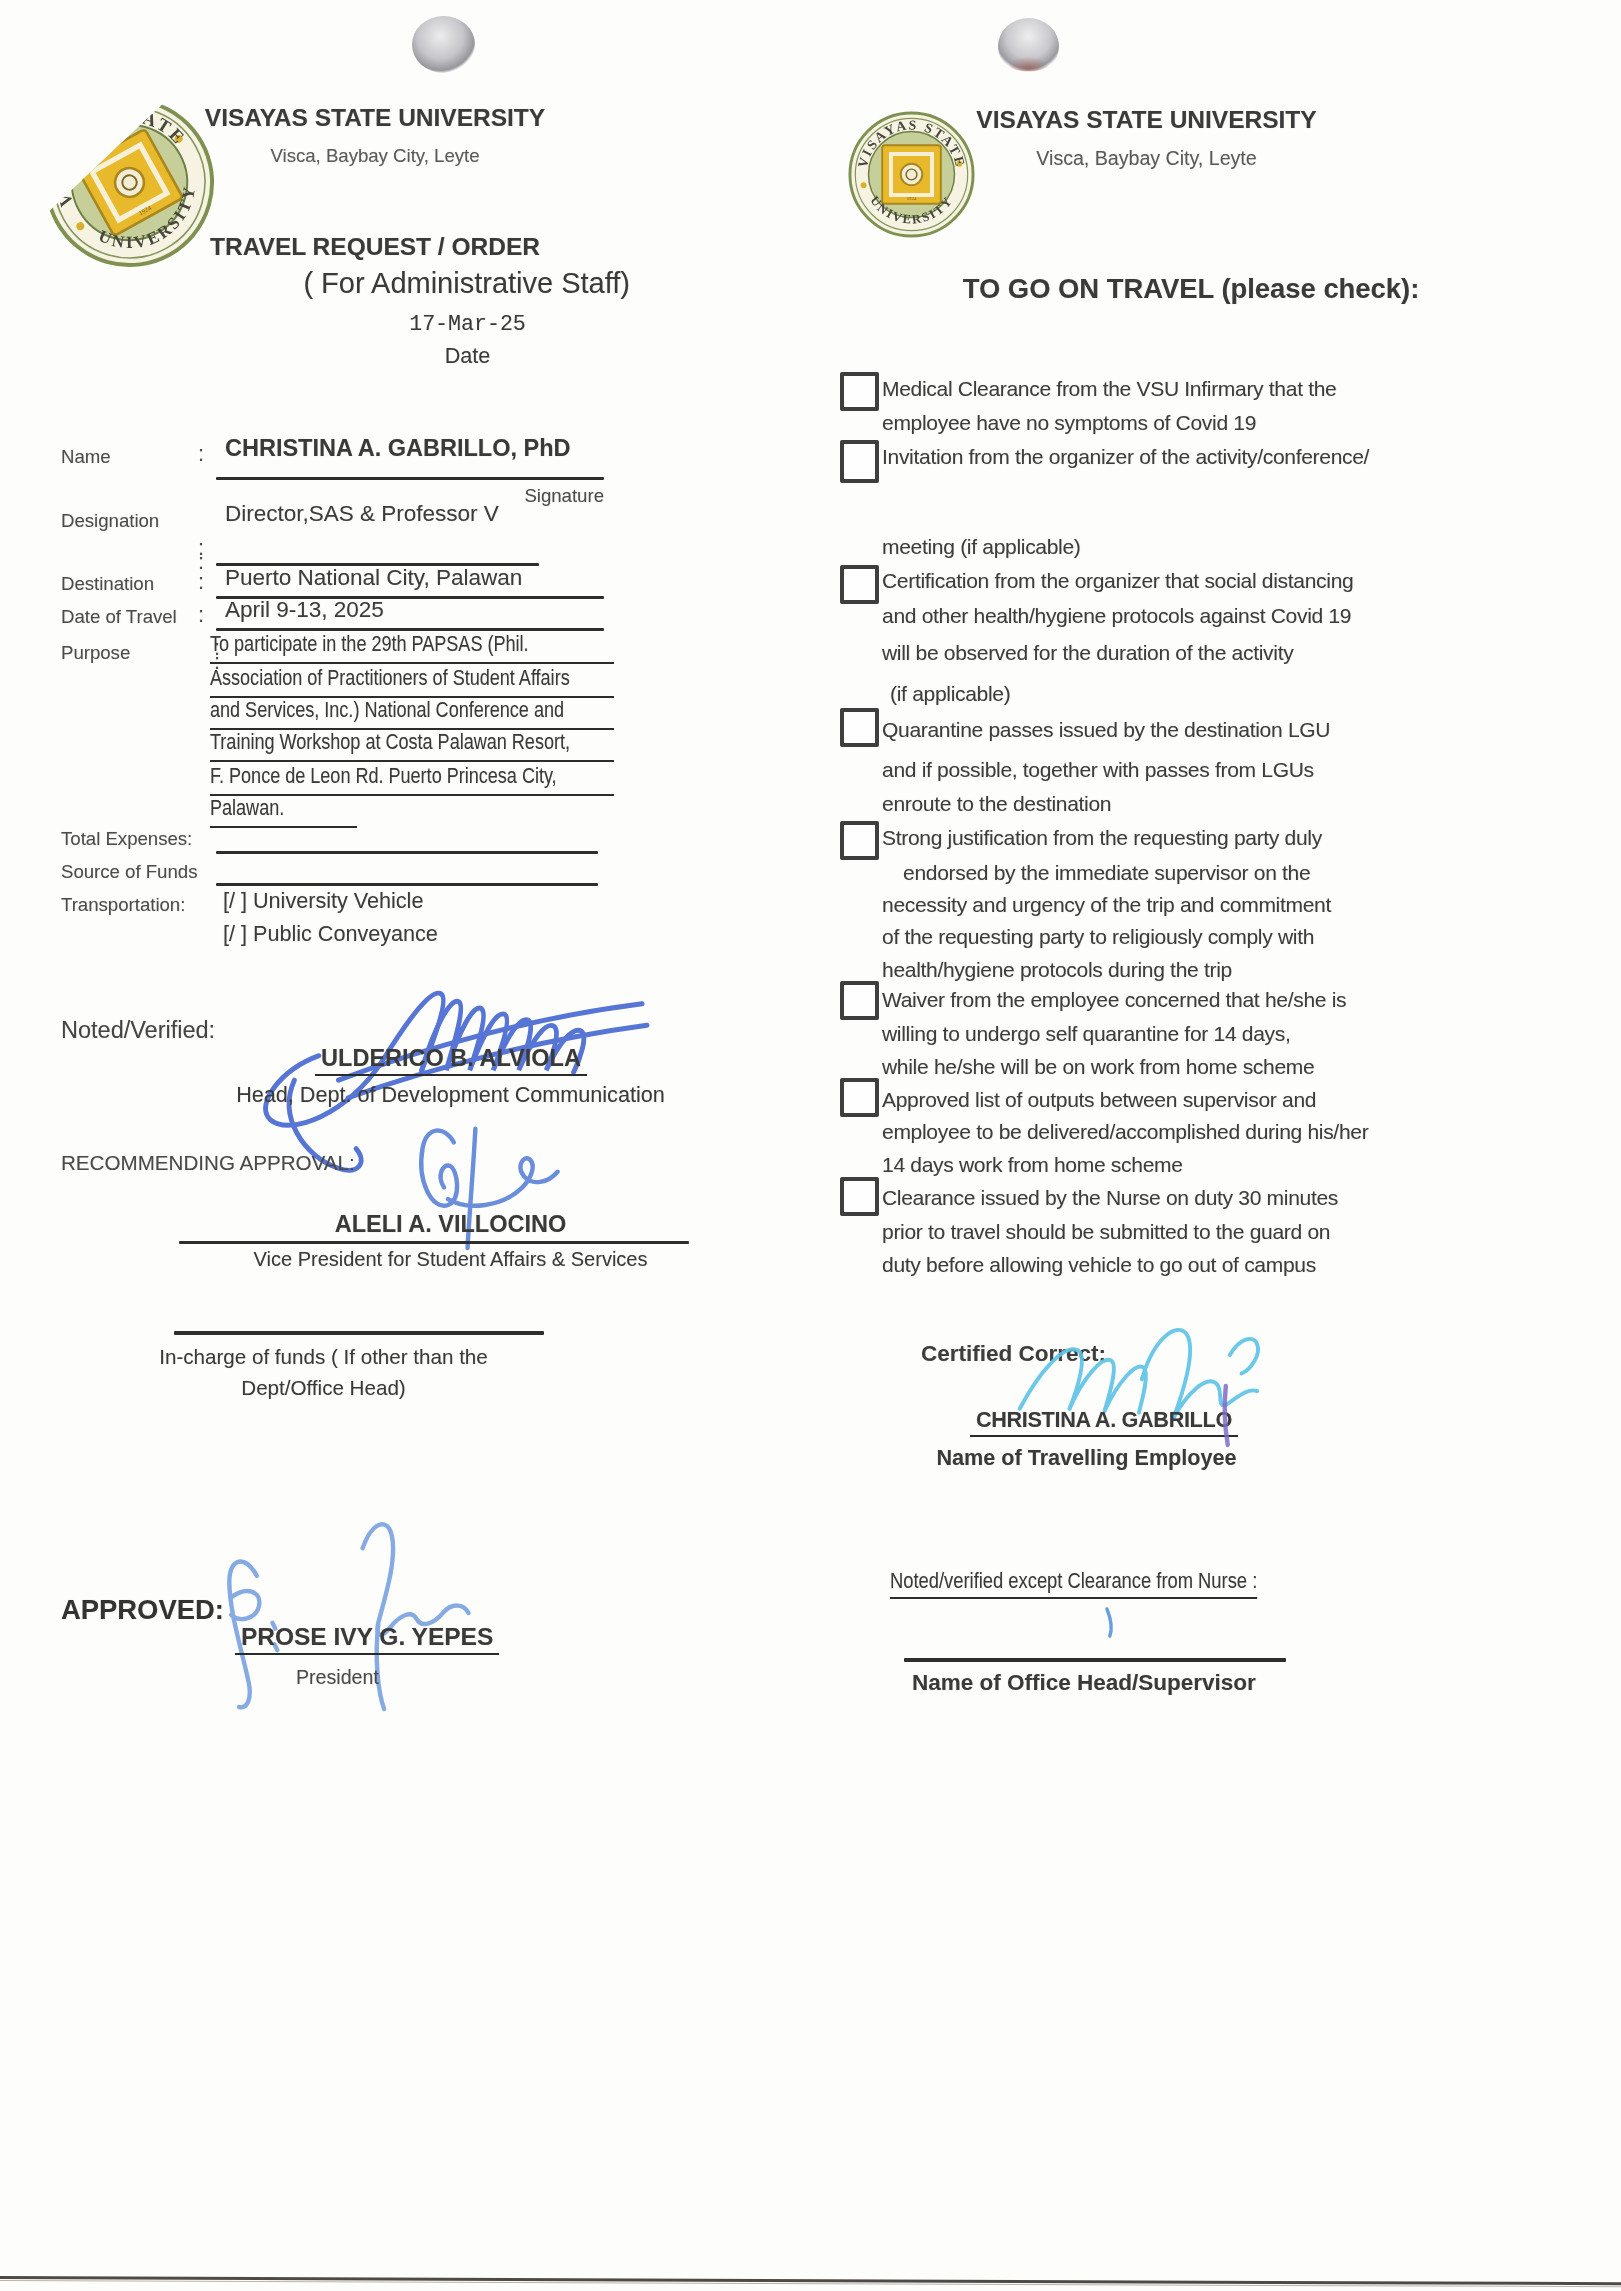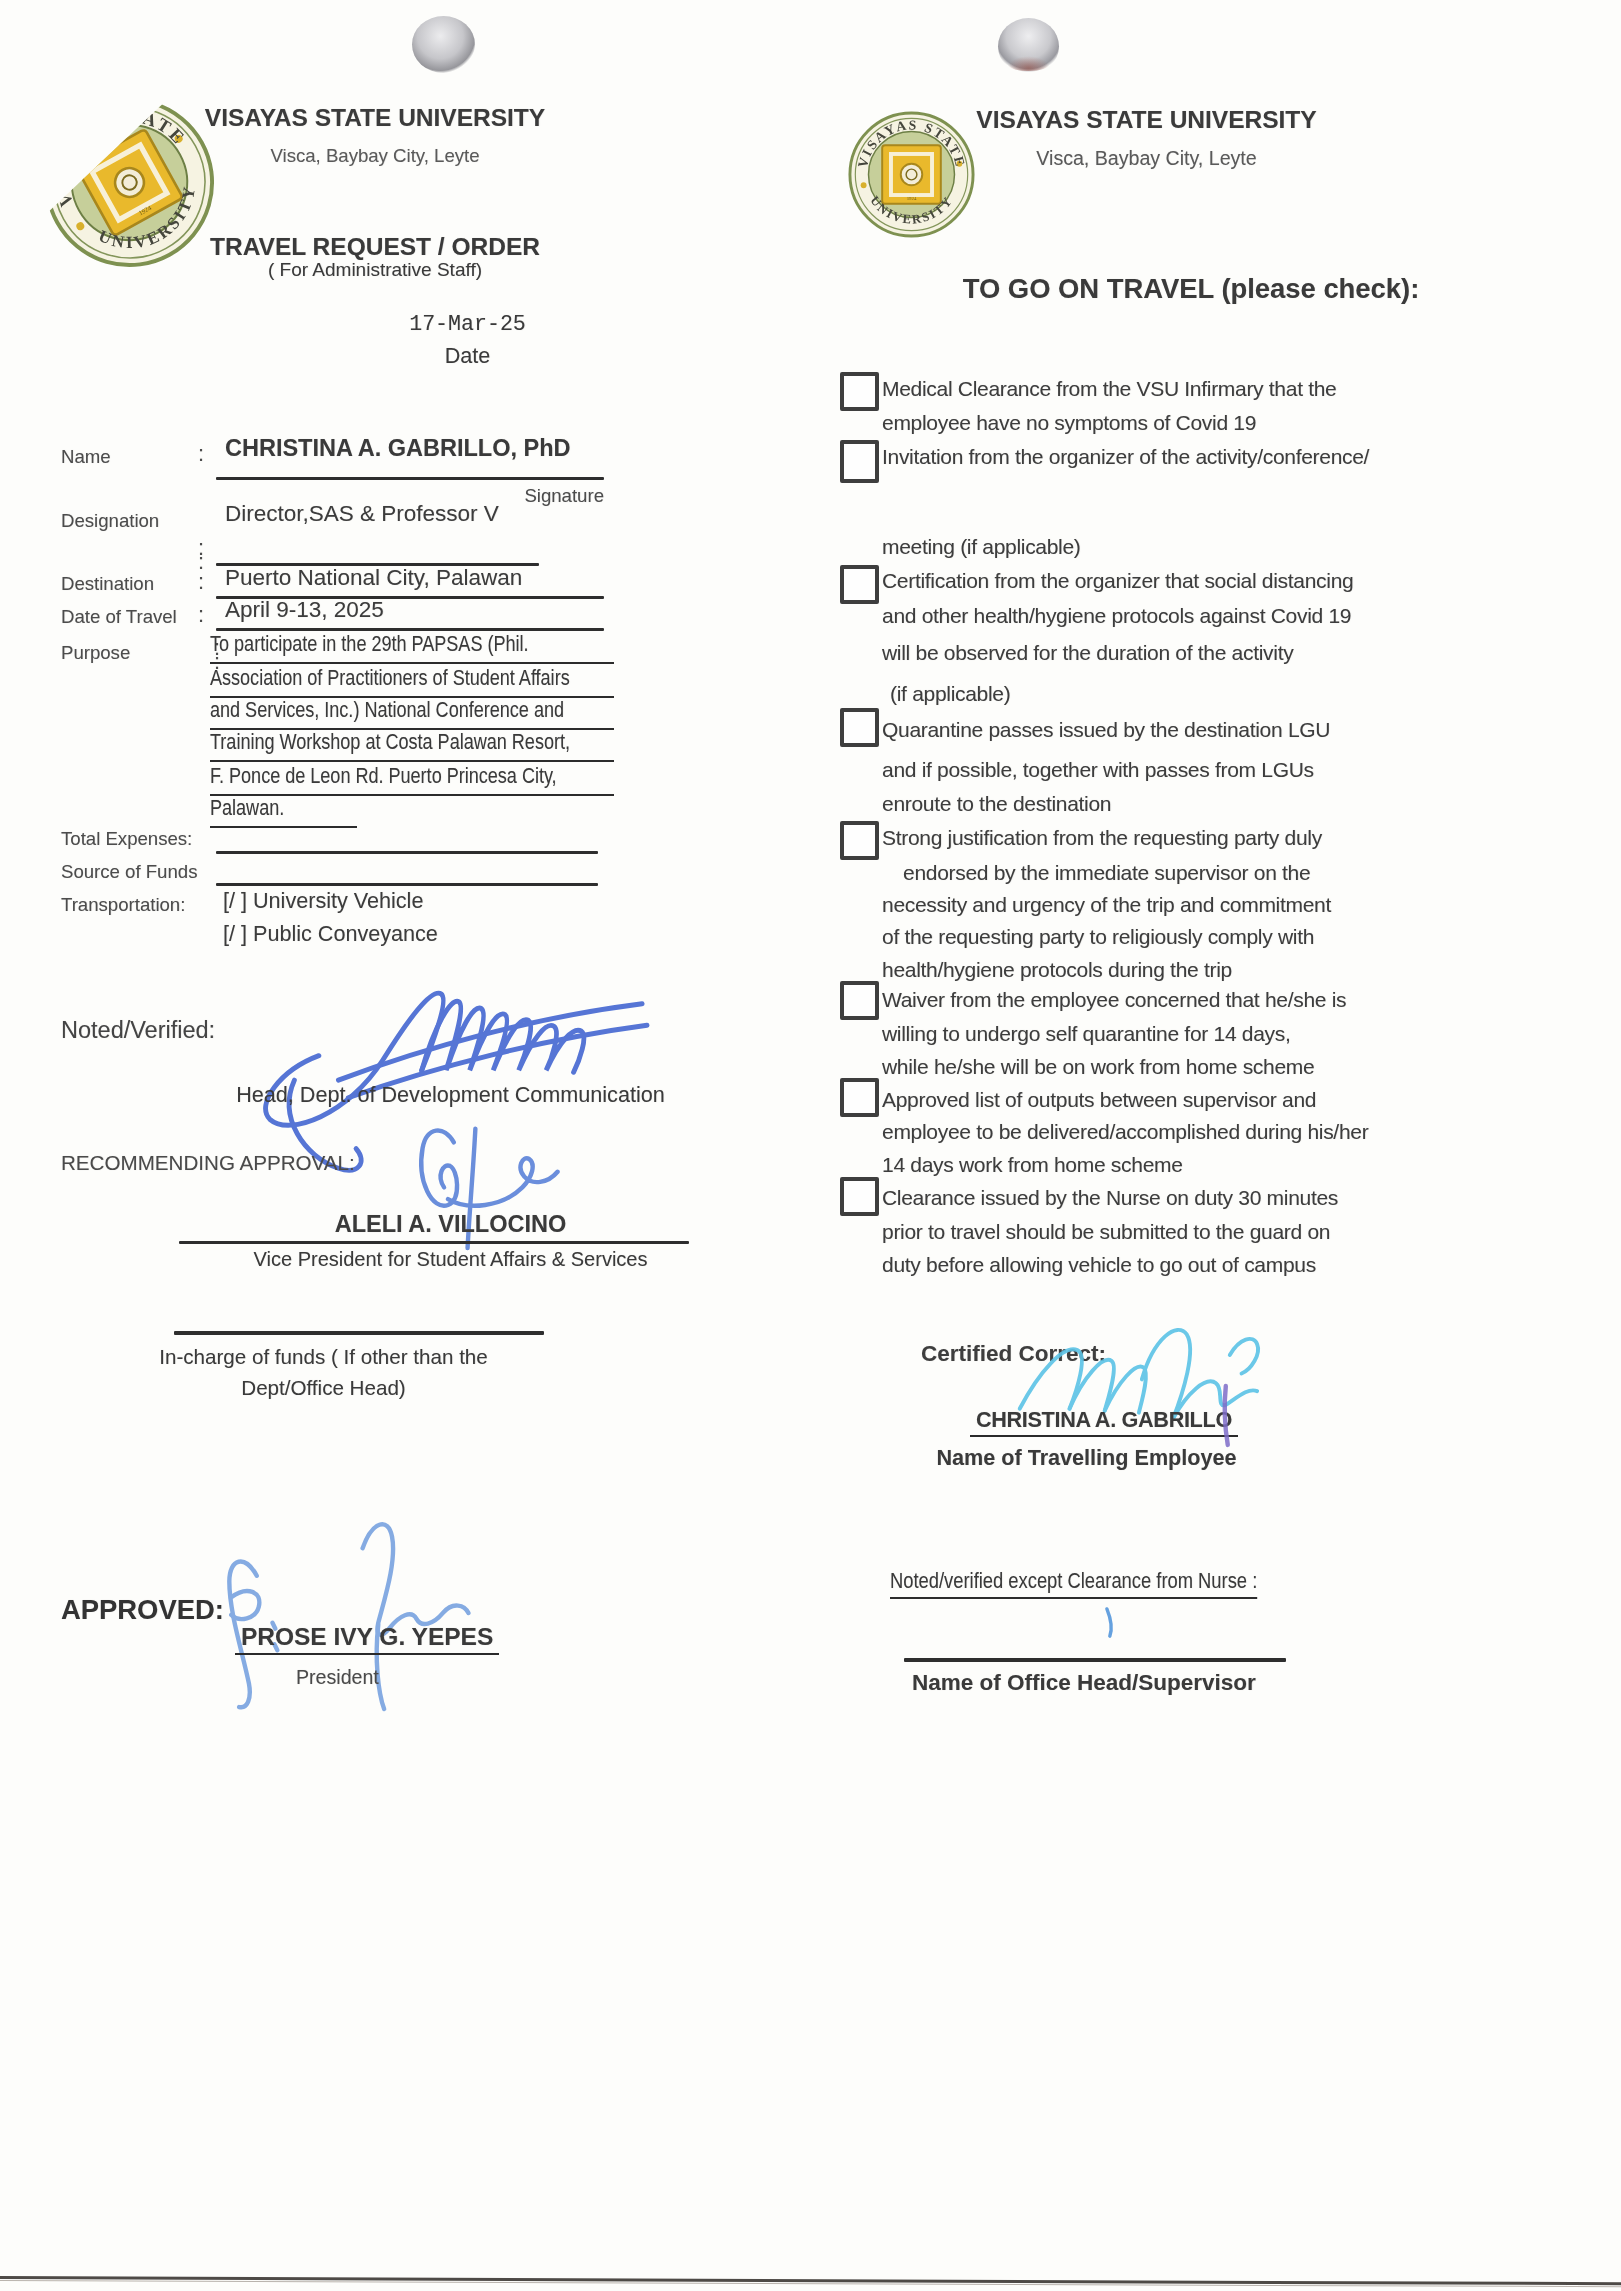--- a/index.html
+++ b/index.html
@@ -70,21 +70,21 @@
       </text>
       <text font-size="13" font-weight="bold" fill="#45463c" letter-spacing="2">
         <textPath href="#sl-b" startOffset="50%" text-anchor="middle">UNIVERSITY</textPath>
       </text>
     </svg>
   </div>
 
   <div class="abs c b scan" style="left:120px; top:104px; width:510px; font-size:24.5px; color:#3b3b3b;">VISAYAS STATE UNIVERSITY</div>
   <div class="abs c scan" style="left:120px; top:145px; width:510px; font-size:18.6px; color:#5a5a5a;">Visca, Baybay City, Leyte</div>
   <div class="abs c b scan" style="left:120px; top:233px; width:510px; font-size:24.5px;">TRAVEL REQUEST / ORDER</div>
-  <div class="abs c scan" style="left:120px; top:259px; width:510px; font-size:19px;">( For Administrative Staff)</div>
+  <div class="abs c scan" style="left:120px; top:267px; width:510px; font-size:29px;text-align:right;">( For Administrative Staff)</div>
   <div class="abs c scan" style="left:394px; top:312px; width:147px; font-size:21.6px;font-family:Liberation Mono, monospace;">17-Mar-25</div>
   <div class="abs c scan" style="left:394px; top:343px; width:147px; font-size:21.6px;">Date</div>
 
   <div class="abs lbl scan" style="left:61px; top:446px;">Name</div>
   <div class="abs colon scan" style="left:198px; top:441px;">:</div>
   <div class="abs b scan" style="left:225px; top:435px; font-size:23.5px;">CHRISTINA A. GABRILLO, PhD</div>
   <div class="uline" style="left:216px; top:477px; width:388px;"></div>
   <div class="abs r lbl scan" style="left:457px; top:485px; width:147px;">Signature</div>
 
   <div class="abs lbl scan" style="left:61px; top:510px;">Designation</div>
@@ -124,20 +124,23 @@
   <div class="abs scan" style="left:61px; top:1017px; font-size:23.5px; color:#444;">Noted/Verified:</div>
   <svg class="sig" style="left:211px; top:943px;" width="441" height="240" viewBox="0 0 450 245">
     <g fill="none" stroke="#3f63d0" stroke-width="5" stroke-linecap="round" opacity="0.88">
       <path d="M110,115 C70,130 45,165 60,180 C80,198 140,175 175,120 C200,80 225,45 235,52 C243,58 225,105 215,130"></path>
       <path d="M215,130 C228,85 245,55 253,60 C260,65 246,110 240,130 C254,88 268,62 276,67 C283,72 270,112 264,130 C278,92 292,68 300,73 C307,78 294,114 288,130 C302,95 316,74 324,79 C331,84 320,116 314,130 C328,98 342,80 350,85 C357,90 348,118 342,130 C356,100 370,85 378,90 C385,95 376,120 370,132"></path>
       <path d="M130,140 C220,106 330,76 440,62"></path>
       <path d="M140,158 C230,126 340,98 445,84"></path>
       <path d="M85,140 C68,178 95,218 130,230 C150,237 160,224 148,210"></path>
     </g>
   </svg>
+  <div class="abs c scan" style="left:196px; top:1045px; width:510px; font-size:23.5px;">
+    <span class="b nameu">ULDERICO B. ALVIOLA</span>
+  </div>
   <div class="abs c scan" style="left:176px; top:1082px; width:549px; font-size:21.6px;">Head, Dept. of Development Communication</div>
 
   <div class="abs scan" style="left:61px; top:1151px; font-size:20.6px; color:#4a4a4a;">RECOMMENDING APPROVAL:</div>
   <svg class="sig" style="left:358px; top:1113px;" width="225" height="139" viewBox="0 0 230 142">
     <g fill="none" stroke="#5b82d8" stroke-width="4.5" stroke-linecap="round" opacity="0.9">
       <path d="M98,30 C88,12 70,14 66,36 C60,70 76,100 92,94 C106,88 102,58 94,54 C87,51 80,64 88,76"></path>
       <path d="M92,88 C112,100 148,96 168,76 C178,66 182,52 175,47 C168,43 162,56 170,65 C178,74 194,72 204,60"></path>
       <path d="M120,16 C118,55 114,100 112,138"></path>
     </g>
   </svg>

